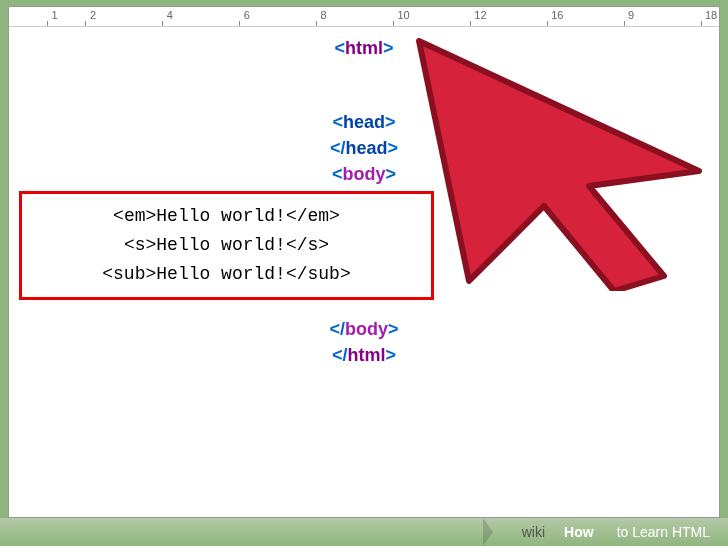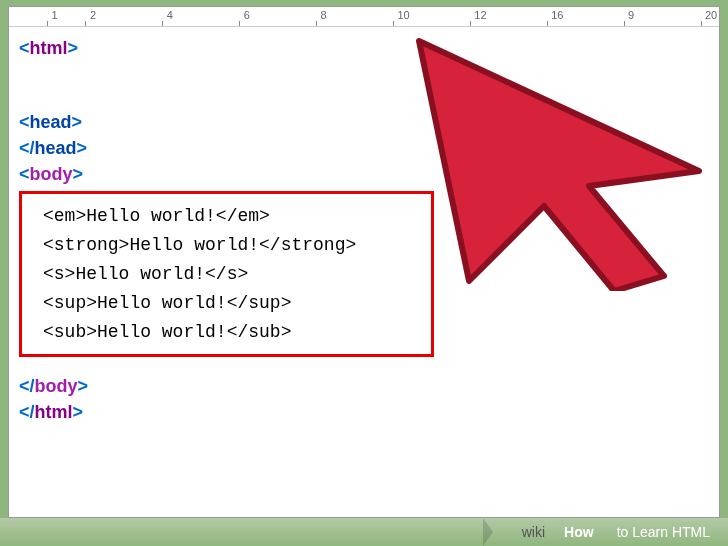--- a/index.html
+++ b/index.html
@@ -37,20 +37,21 @@
     align-items: center;
   }
   .ruler-mark .num { position: absolute; top: 2px; left: 4px; }
   .ruler-mark .tick { position: absolute; bottom: 0; width: 1px; height: 5px; background: #888; }
   .code-area {
     padding: 8px 10px;
     font-family: Arial, Helvetica, sans-serif;
     font-size: 18px;
     line-height: 1.45;
     color: #000;
+    text-align: center;
   }
   .tag .bracket { color: #0066cc; font-weight: 600; }
   .tag .name-html { color: #880088; font-weight: 700; }
   .tag .name-head { color: #0044aa; font-weight: 700; }
   .tag .name-title { color: #0044aa; font-weight: 700; }
   .tag .name-body { color: #a21caf; font-weight: 700; }
   .title-line { font-weight: 700; }
   .gap { height: 48px; }
   .highlight-block {
     border: 3px solid #e60000;
@@ -131,21 +132,21 @@
       </div>
       <div class="ruler-mark" style="left: 538.222px;">
         <span class="num">16</span>
         <span class="tick"></span>
       </div>
       <div class="ruler-mark" style="left: 615.111px;">
         <span class="num">9</span>
         <span class="tick"></span>
       </div>
       <div class="ruler-mark" style="left: 692px;">
-        <span class="num">20</span>
+        <span class="num">18</span>
         <span class="tick"></span>
       </div>
     </div>
 
   <div class="code-area">
     <div class="tag">
       <span class="bracket">&lt;</span><span class="name-html">html</span><span class="bracket">&gt;</span>
     </div>
 
     <div class="gap"></div>
@@ -158,23 +159,21 @@
     <div class="tag">
       <span class="bracket">&lt;/</span><span class="name-head">head</span><span class="bracket">&gt;</span>
     </div>
 
     <div class="tag">
       <span class="bracket">&lt;</span><span class="name-body">body</span><span class="bracket">&gt;</span>
     </div>
 
     <div class="highlight-block" id="highlight-block">
         <div class="mono-tag">&lt;em&gt;Hello world!&lt;/em&gt;</div>
-        <div class="mono-tag">&lt;strong&gt;Hello world!&lt;/strong&gt;</div>
         <div class="mono-tag">&lt;s&gt;Hello world!&lt;/s&gt;</div>
-        <div class="mono-tag">&lt;sup&gt;Hello world!&lt;/sup&gt;</div>
         <div class="mono-tag">&lt;sub&gt;Hello world!&lt;/sub&gt;</div>
       </div>
 
     <div class="tag">
       <span class="bracket">&lt;/</span><span class="name-body">body</span><span class="bracket">&gt;</span>
     </div>
 
     <div class="tag">
       <span class="bracket">&lt;/</span><span class="name-html">html</span><span class="bracket">&gt;</span>
     </div>

